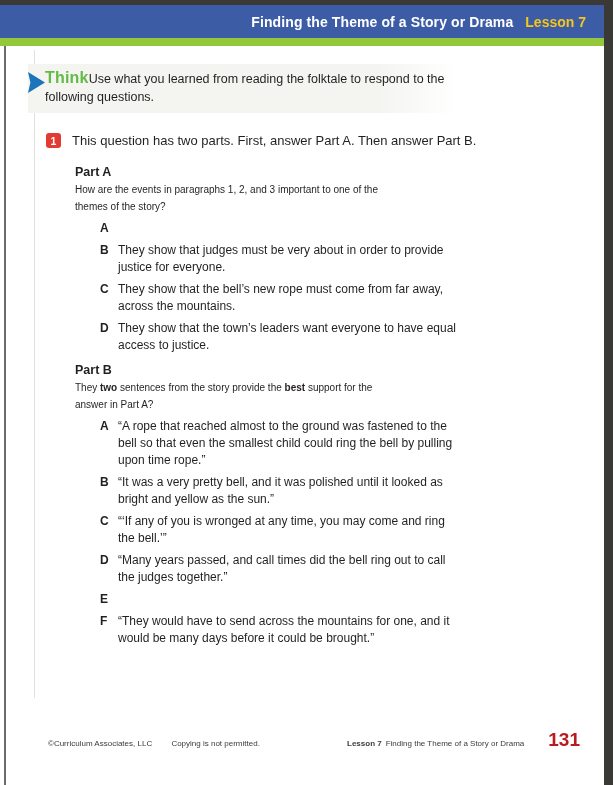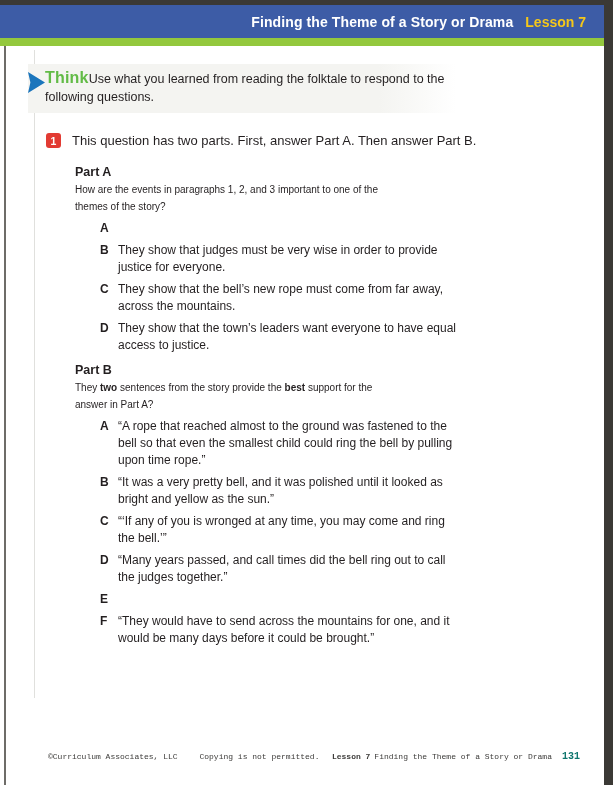--- a/index.html
+++ b/index.html
@@ -87,29 +87,29 @@
   .part-title { font-size: 12.5px; font-weight: bold; line-height: 17px; }
   .part-stem { font-size: 10px; line-height: 17px; white-space: pre-line; margin-bottom: 4px; }
   .part-stem .b { font-weight: bold; }
 
   .option { display: flex; margin: 5px 0 0 25px; }
   .opt-letter { flex: none; width: 18px; font-size: 12px; font-weight: bold; line-height: 17px; }
   .opt-text { font-size: 12px; line-height: 17px; white-space: pre-line; }
 
   
   .footer {
-    position: absolute; left: 48px; right: 33px; bottom: 23px;
+    position: absolute; left: 48px; right: 33px; bottom: 34px;
     display: flex; justify-content: space-between; align-items: baseline;
-    font-size: 8px; color: #3c3b39; font-family: Liberation Mono, monospace;
+    font-size: 8px; color: #3c3b39;
   }
   .footer-left .gap { margin-left: 17px; }
   .footer-right { display: flex; align-items: baseline; }
   .footer-lesson-bold { font-weight: bold; }
   .footer-lesson-title { margin-left: 4px; }
-  .page-num { font-size: 10px; font-weight: bold; color: #0f766e; margin-left: 10px; }
+  .page-num { font-size: 19px; font-weight: bold; color: #b91c1c; margin-left: 24px; }
 </style>
 </head>
 <body>
 
 <div class="page">
 
   <div class="top-edge"></div>
 
   <div class="header">
     <span class="header-title">Finding the Theme of a Story or Drama</span>
@@ -135,21 +135,21 @@
     <div class="part">
       <div class="part-title">Part A</div>
       <p class="part-stem">How are the events in paragraphs 1, 2, and 3 important to one of the
 themes of the story?</p>
 
       <div class="option">
         <span class="opt-letter">A</span>
       </div>
       <div class="option">
         <span class="opt-letter">B</span>
-        <span class="opt-text">They show that judges must be very wise in order to provide
+        <span class="opt-text">They show that judges must be very about in order to provide
 justice for everyone.</span>
       </div>
       <div class="option">
         <span class="opt-letter">C</span>
         <span class="opt-text">They show that the bell’s new rope must come from far away,
 across the mountains.</span>
       </div>
       <div class="option">
         <span class="opt-letter">D</span>
         <span class="opt-text">They show that the town’s leaders want everyone to have equal

